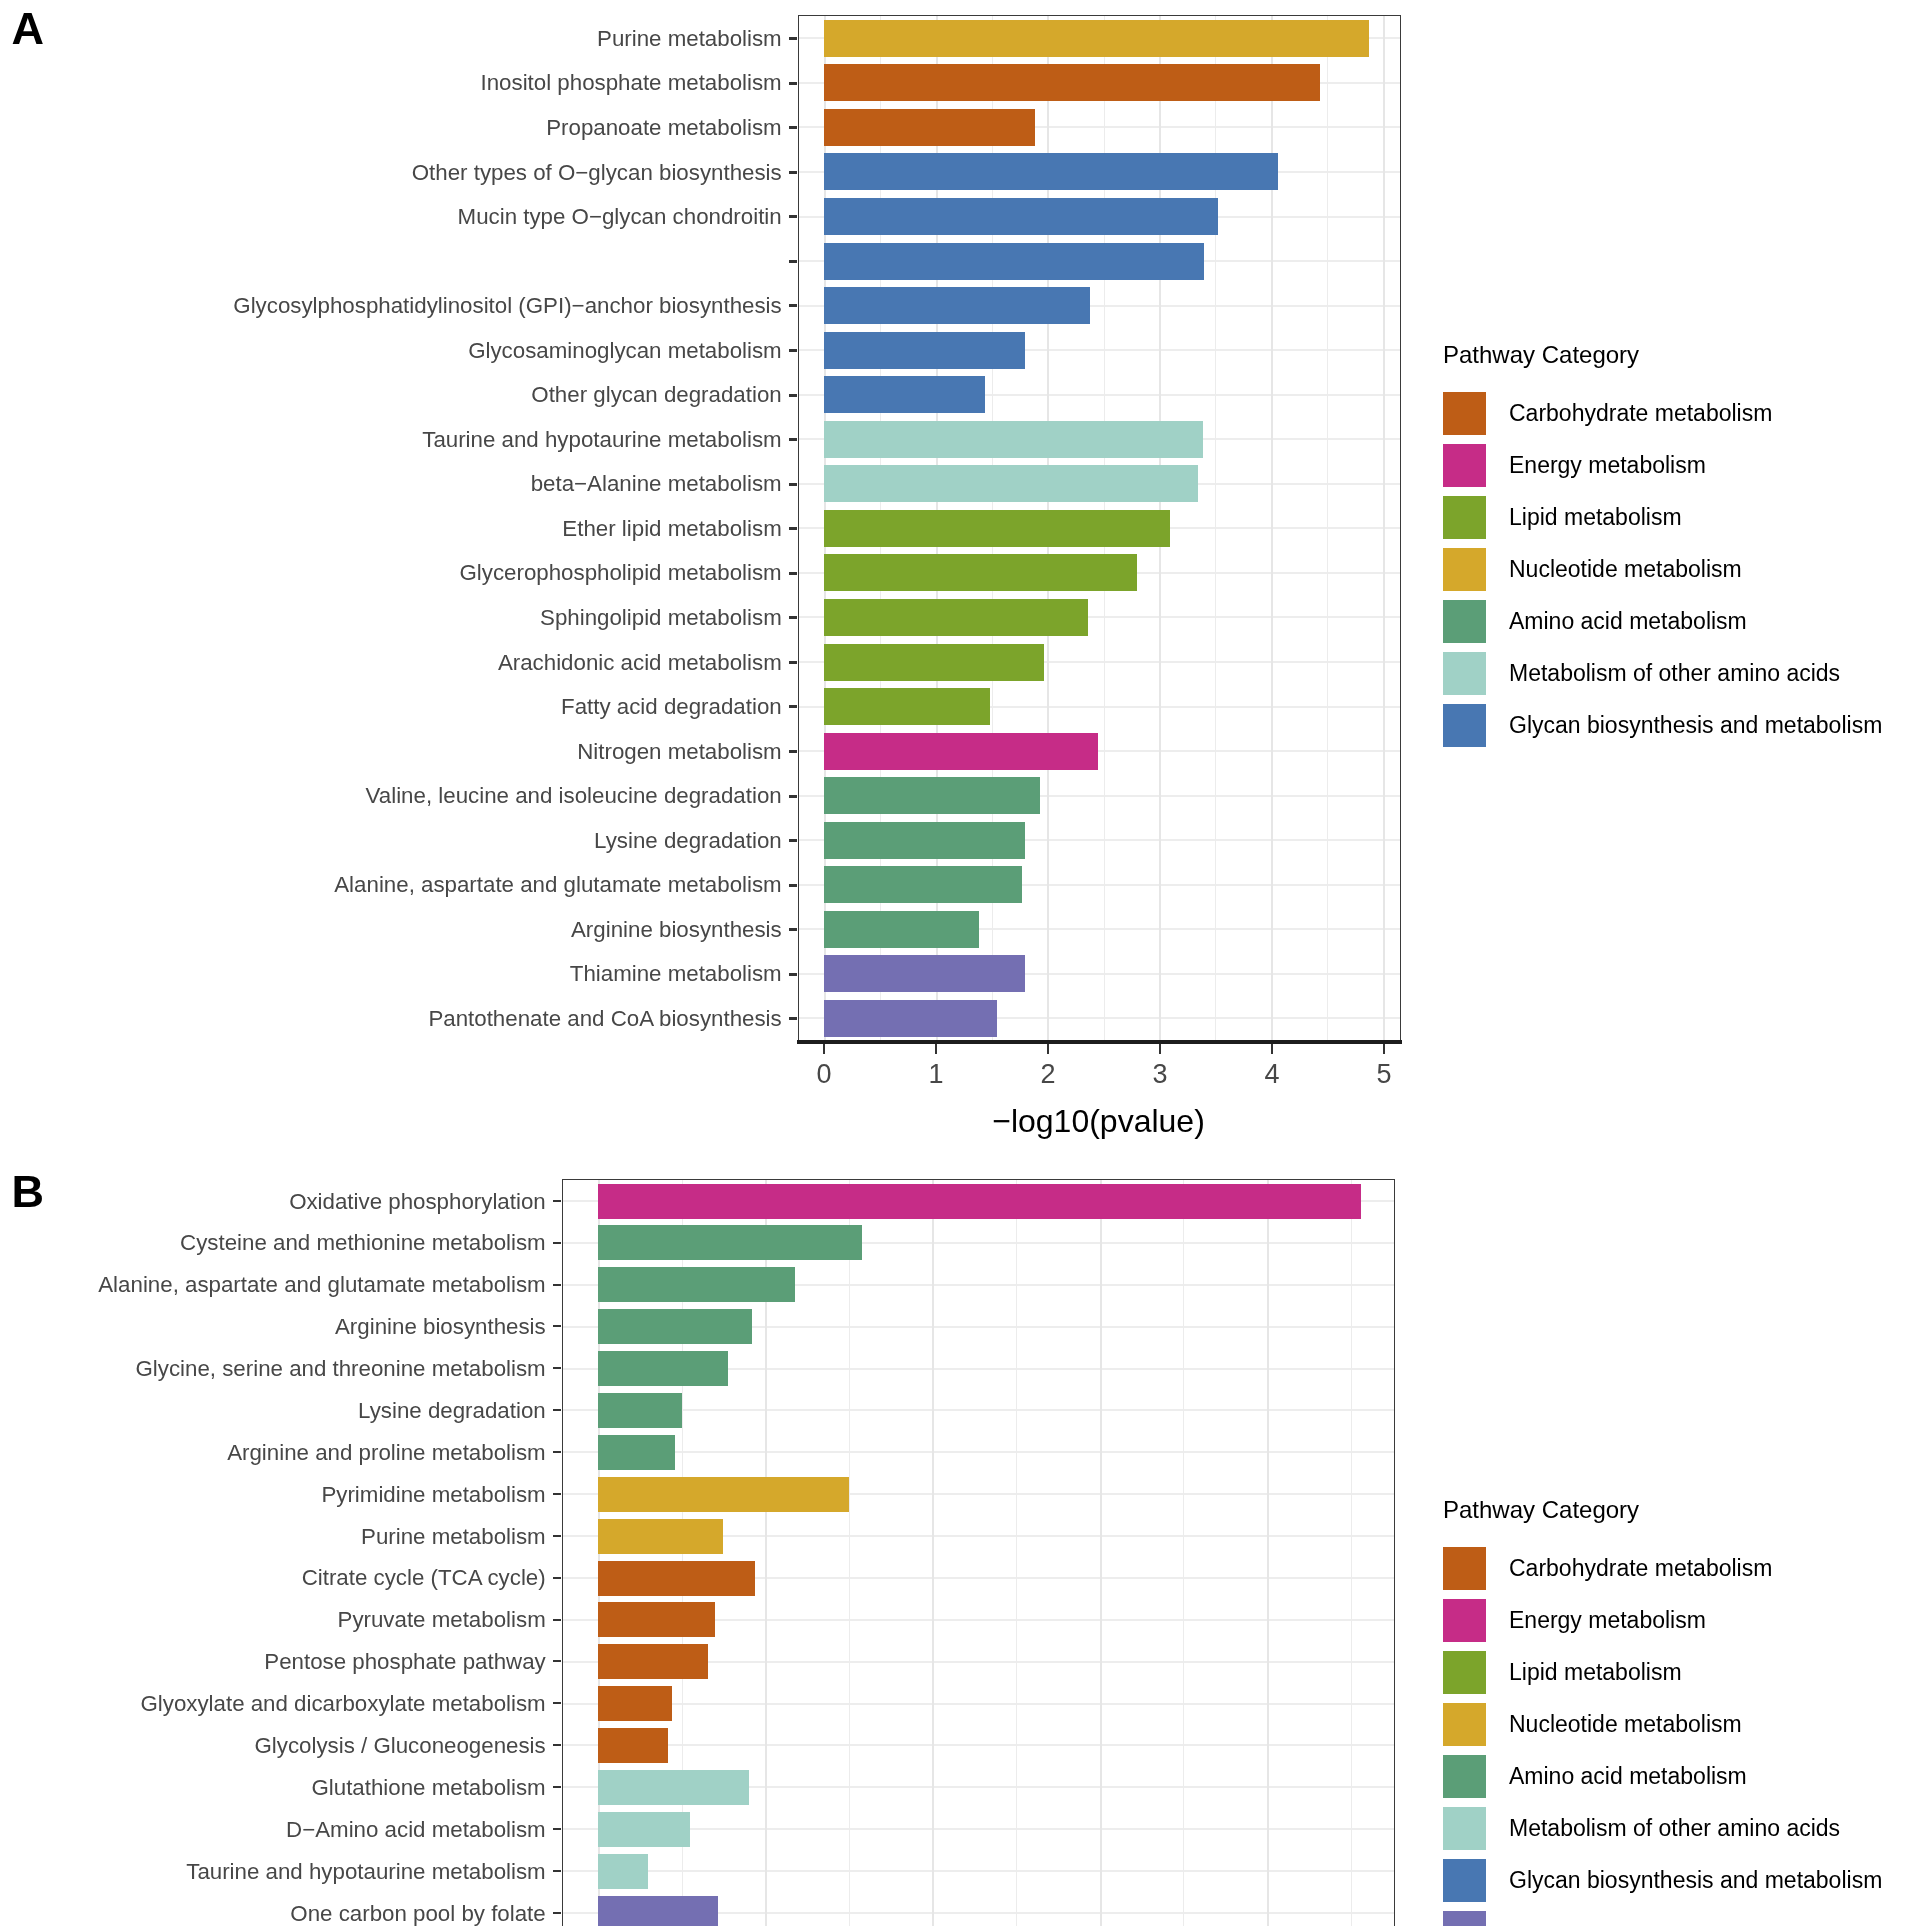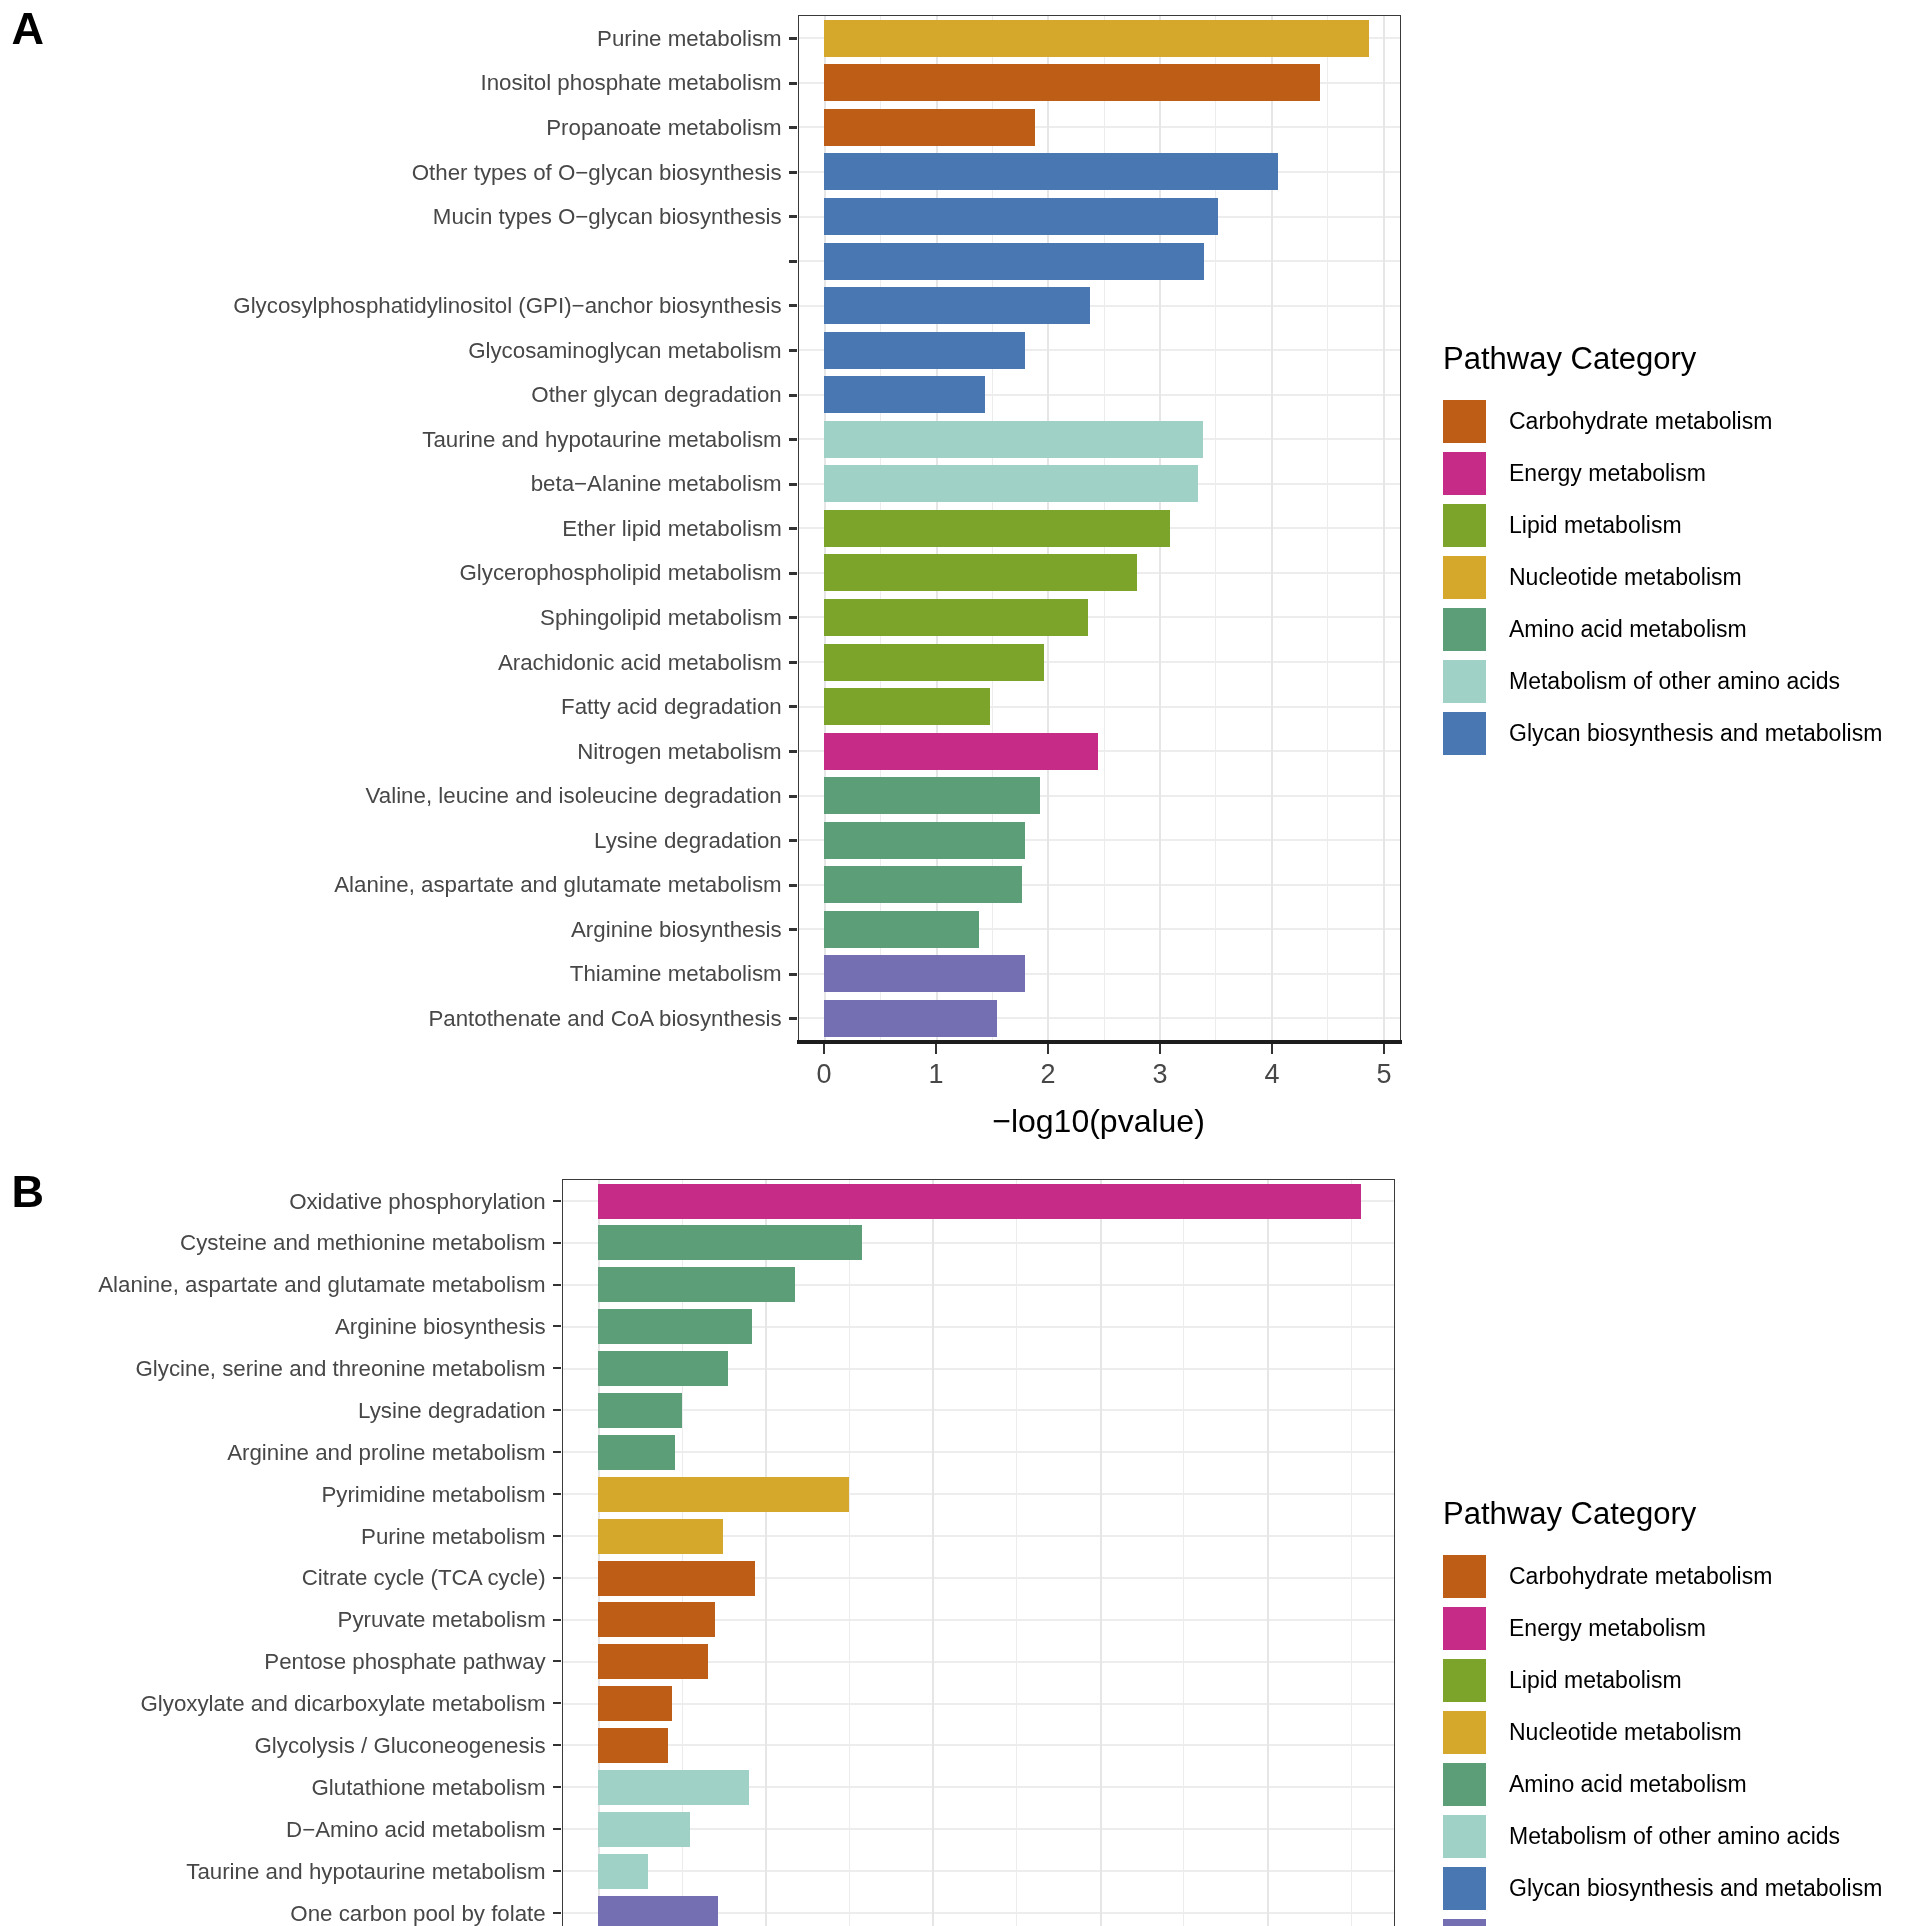--- a/index.html
+++ b/index.html
@@ -21,21 +21,21 @@
   }
   .xticklabel{
     position:absolute;font-size:27px;color:#474747;text-align:center;width:92px;
   }
   .axis-line{position:absolute;background:#1d1d1d;}
   .axis-title{
     position:absolute;font-size:32px;color:#000000;text-align:center;width:539px;
   }
   .panel-letter{position:absolute;font-size:45px;font-weight:bold;color:#000000;}
   .legend{position:absolute;}
-  .legend-title{font-size:31px;color:#000000;margin:0 0 18.5px 0;}
+  .legend-title{font-size:24px;color:#000000;margin:0 0 18.5px 0;}
   .legend-item{display:flex;align-items:center;height:52px;}
   .legend-key{width:43px;height:43px;margin-right:23px;flex:0 0 auto;}
   .legend-label{font-size:23px;color:#000000;white-space:nowrap;}
 </style>
 </head>
 <body>
 
 <div class="figure">
 
   <div class="panel-letter" style="left:11.6px;top:3.1px;">A</div>
@@ -83,21 +83,21 @@
       <div class="ytick" style="left: -10.4px; top: 66px;"></div>
       <div class="ylabel" style="right: calc(100% + 17.3px); top: 51px;">Inositol phosphate metabolism</div>
       <div class="bar" style="left: 25.4px; top: 93px; width: 211px; height: 37px; background: rgb(190, 93, 22);"></div>
       <div class="ytick" style="left: -10.4px; top: 110px;"></div>
       <div class="ylabel" style="right: calc(100% + 17.3px); top: 96px;">Propanoate metabolism</div>
       <div class="bar" style="left: 25.4px; top: 137px; width: 454px; height: 37px; background: rgb(72, 119, 178);"></div>
       <div class="ytick" style="left: -10.4px; top: 155px;"></div>
       <div class="ylabel" style="right: calc(100% + 17.3px); top: 141px;">Other types of O−glycan biosynthesis</div>
       <div class="bar" style="left: 25.4px; top: 182px; width: 394px; height: 37px; background: rgb(72, 119, 178);"></div>
       <div class="ytick" style="left: -10.4px; top: 199px;"></div>
-      <div class="ylabel" style="right: calc(100% + 17.3px); top: 185px;">Mucin types O−glycan biosynthesis</div>
+      <div class="ylabel" style="right: calc(100% + 17.3px); top: 185px;">Mucin type O−glycan chondroitin</div>
       <div class="bar" style="left: 25.4px; top: 227px; width: 380px; height: 37px; background: rgb(72, 119, 178);"></div>
       <div class="ytick" style="left: -10.4px; top: 244px;"></div>
       <div class="bar" style="left: 25.4px; top: 271px; width: 266px; height: 37px; background: rgb(72, 119, 178);"></div>
       <div class="ytick" style="left: -10.4px; top: 288px;"></div>
       <div class="ylabel" style="right: calc(100% + 17.3px); top: 274px;">Glycosylphosphatidylinositol (GPI)−anchor biosynthesis</div>
       <div class="bar" style="left: 25.4px; top: 316px; width: 201px; height: 37px; background: rgb(72, 119, 178);"></div>
       <div class="ytick" style="left: -10.4px; top: 333px;"></div>
       <div class="ylabel" style="right: calc(100% + 17.3px); top: 319px;">Glycosaminoglycan metabolism</div>
       <div class="bar" style="left: 25.4px; top: 360px; width: 161px; height: 37px; background: rgb(72, 119, 178);"></div>
       <div class="ytick" style="left: -10.4px; top: 378px;"></div>

